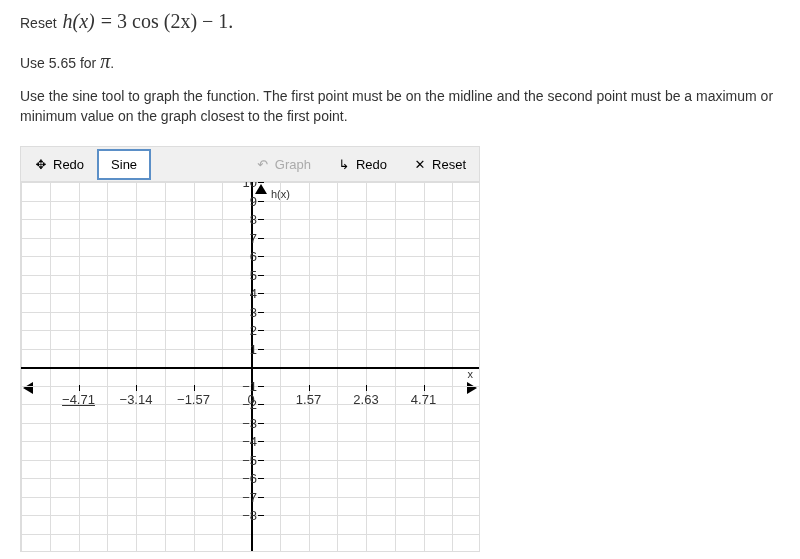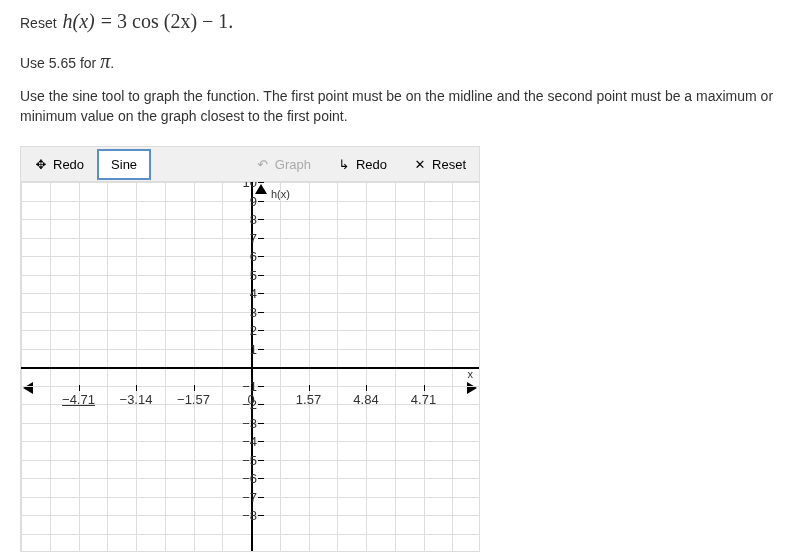--- a/index.html
+++ b/index.html
@@ -120,21 +120,21 @@
       <div class="tick-mark x" style="left: 57.5px;"></div>
       <div class="tick x" style="left: 57.5px; text-decoration: underline;">−4.71</div>
       <div class="tick-mark x" style="left: 115px;"></div>
       <div class="tick x" style="left: 115px;">−3.14</div>
       <div class="tick-mark x" style="left: 172.5px;"></div>
       <div class="tick x" style="left: 172.5px;">−1.57</div>
       <div class="tick x" style="left: 230px;">0</div>
       <div class="tick-mark x" style="left: 287.5px;"></div>
       <div class="tick x" style="left: 287.5px;">1.57</div>
       <div class="tick-mark x" style="left: 345px;"></div>
-      <div class="tick x" style="left: 345px;">4.84</div>
+      <div class="tick x" style="left: 345px;">2.63</div>
       <div class="tick-mark x" style="left: 402.5px;"></div>
       <div class="tick x" style="left: 402.5px;">4.71</div>
       <div class="tick-mark y" style="top: 333px;"></div>
       <div class="tick y" style="top: 333px;">−8</div>
       <div class="tick-mark y" style="top: 314.5px;"></div>
       <div class="tick y" style="top: 314.5px;">−7</div>
       <div class="tick-mark y" style="top: 296px;"></div>
       <div class="tick y" style="top: 296px;">−6</div>
       <div class="tick-mark y" style="top: 277.5px;"></div>
       <div class="tick y" style="top: 277.5px;">−5</div>

